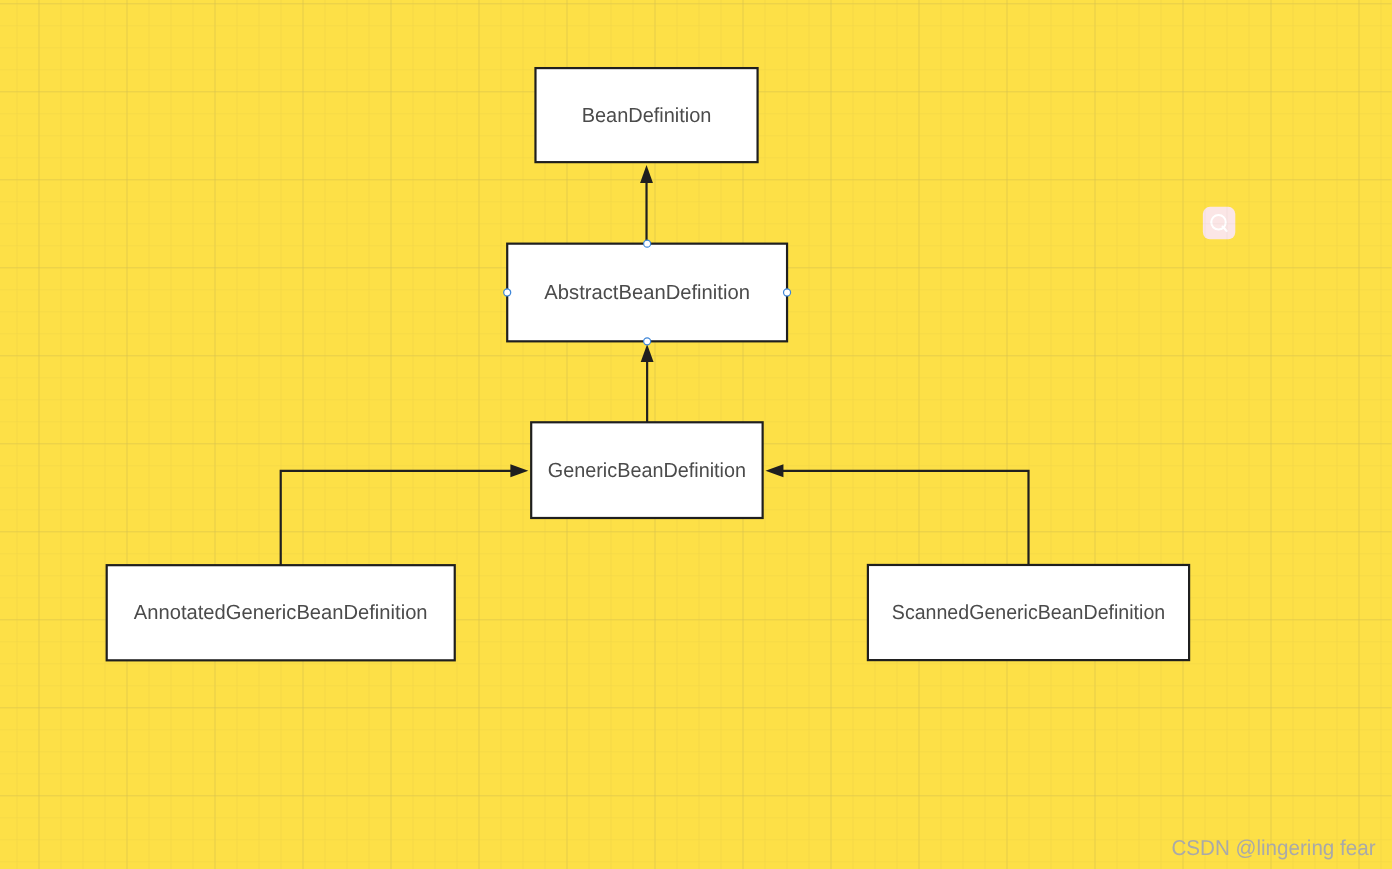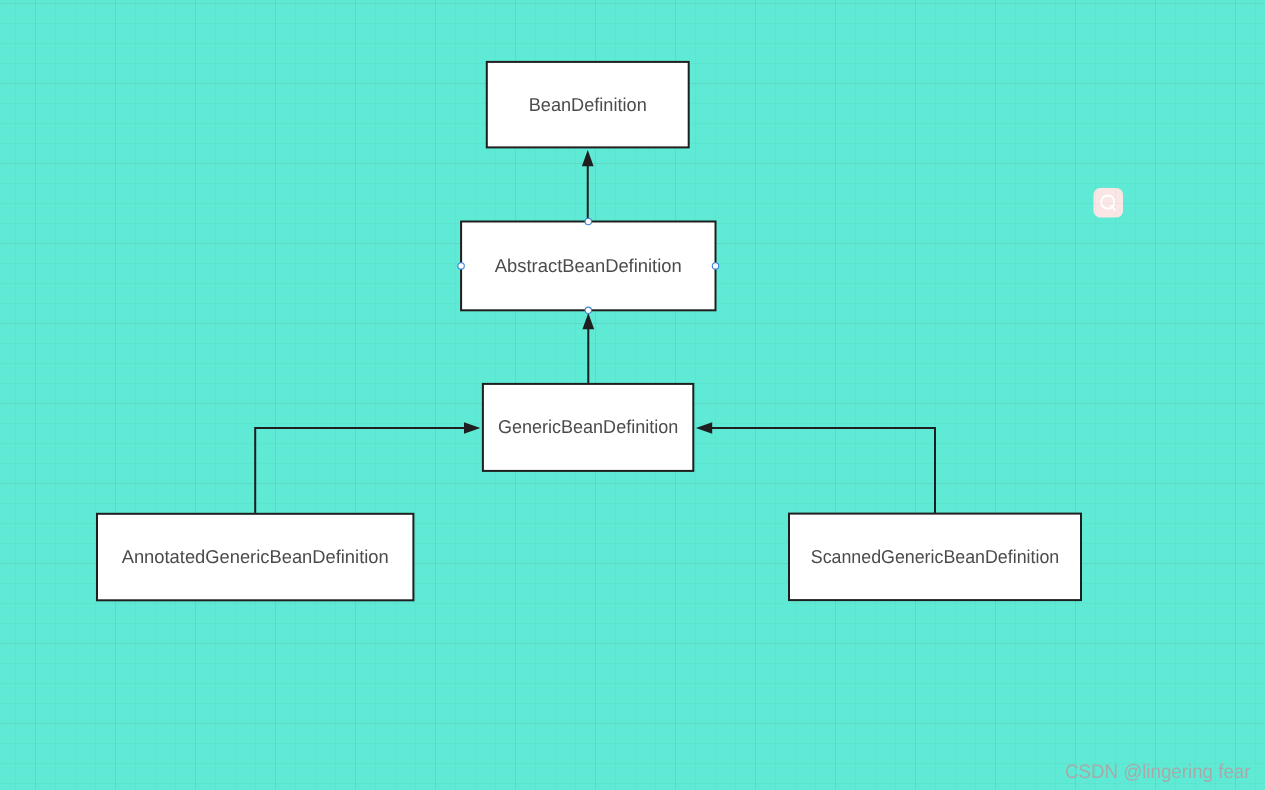--- a/index.html
+++ b/index.html
@@ -1,20 +1,20 @@
 <!DOCTYPE html>
 <html style="--stroke: #1f1f1f; --text: #4b4b4b; --handle: #3d85d8; --watermark: #a9a9a9; --badge-fill: #fbe6e6; --stroke-width: 2px; --font-size: 18.6px; --grid-minor: rgba(105,105,105,0.045); --grid-major: rgba(105,105,105,0.10); --grid-minor-step: 20px; --grid-major-step: 80px; --grid-major-x: 35px; --grid-minor-x: 15px; --grid-y: 3px;"><head>
 <meta charset="utf-8">
 <title>BeanDefinition class hierarchy</title>
 <style>
   html,body{margin:0;padding:0;}
   body{width:1265px;height:790px;overflow:hidden;background:#ffffff;
        font-family:"Liberation Sans",sans-serif;
        -webkit-font-smoothing:antialiased;text-rendering:geometricPrecision;}
-  #canvas{position:relative;width:1265px;height:790px;background:#5eead4;}
+  #canvas{position:relative;width:1265px;height:790px;background:#fde047;}
   #badge-layer{position:absolute;left:0;top:0;transform:translateZ(0);}
   #grid{position:absolute;left:0;top:0;width:1265px;height:790px;
     --grid-major: rgba(105,105,105,0.10);
     --grid-minor: rgba(105,105,105,0.045);
     --grid-major-step: 80px;
     --grid-minor-step: 20px;
     background-image:
       linear-gradient(to right, var(--grid-major) 1px, transparent 1px),
       linear-gradient(to bottom, var(--grid-major) 1px, transparent 1px),
       linear-gradient(to right, var(--grid-minor) 1px, transparent 1px),

